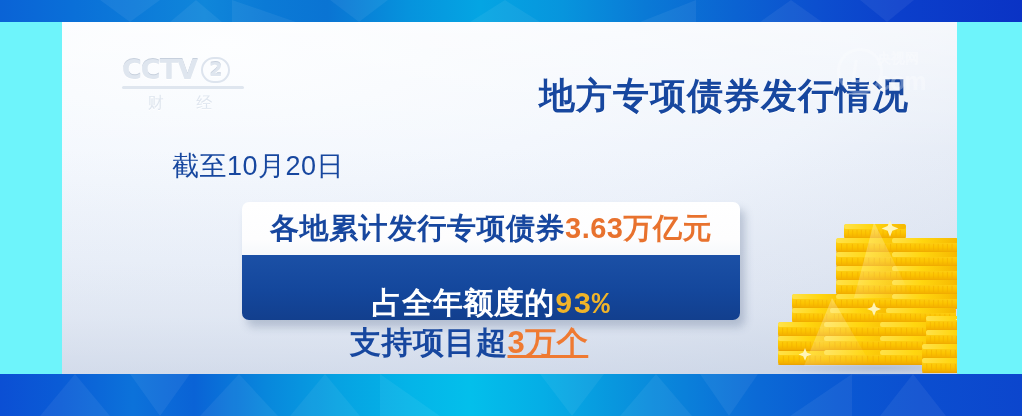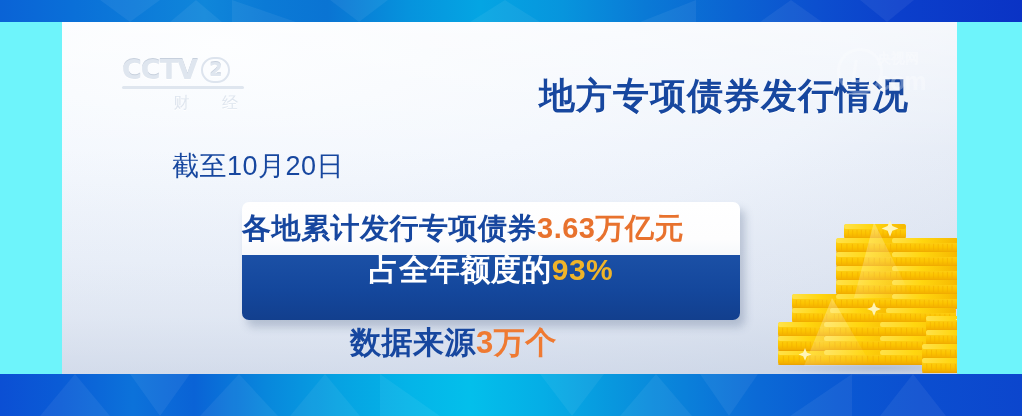--- a/index.html
+++ b/index.html
@@ -113,21 +113,21 @@
     height: 3px;
     background: #dfe6ef;
     margin-top: 3px;
     border-radius: 2px;
   }
   #cctv-logo .sub {
     margin-top: 4px;
     font-size: 16px;
     color: #dfe6ef;
     letter-spacing: 14px;
-    text-align: right;
+    text-align: center;
     text-shadow: 0 1px 0 #ffffff;
   }
 
   
   #headline {
     position: absolute;
     right: 48px;
     top: 28px;
     text-align: right;
     z-index: 5;
@@ -217,38 +217,40 @@
     z-index: 5;
     border-radius: 7px;
     box-shadow: 5px 7px 9px rgba(70,90,125,.28);
   }
   #row-white {
     background: linear-gradient(180deg, #ffffff 0%, #fdfdfe 70%, #f6f8fb 100%);
     height: 53px;
     border-radius: 7px 7px 0 0;
     display: flex;
     align-items: center;
+    justify-content: center;
   }
   #row-white .txt {
     font-size: 29px;
     font-weight: 700;
     letter-spacing: .5px;
     white-space: nowrap;
     line-height: 1;
   }
   #row-white .lbl { color: #17479f; }
   #row-white .val { color: #e8722e; }
 
   #row-blue {
     background: linear-gradient(180deg, #1b50a6 0%, #14479c 55%, #123f8e 100%);
     height: 65px;
     border-radius: 0 0 7px 7px;
     display: flex;
-    align-items: flex-start;
+    align-items: flex-end;
     justify-content: center;
+    font-family: Liberation Mono, monospace;
   }
   #row-blue .txt {
     font-size: 30px;
     font-weight: 700;
     letter-spacing: .5px;
     white-space: nowrap;
     line-height: 1;
   }
   #row-blue .lbl { color: #ffffff; }
   #row-blue .val { color: #f0b429; }
@@ -259,21 +261,21 @@
     left: 288px;
     top: 305px;
     font-size: 31px;
     font-weight: 700;
     letter-spacing: .5px;
     z-index: 5;
     white-space: nowrap;
     line-height: 1;
   }
   #stat-line .lbl { color: #17479f; }
-  #stat-line .val { color: #ef7a32; }
+  #stat-line .val { color: #ef7a32; text-decoration: underline; }
 
   
   #coins {
     position: absolute;
     left: 700px;
     top: 180px;
     width: 230px;
     height: 180px;
     z-index: 4;
   }
@@ -324,21 +326,21 @@
         </div>
       </div>
       <div id="row-blue">
         <div class="txt">
           <span class="lbl">占全年额度的</span><span class="val">93%</span>
         </div>
       </div>
     </div>
 
     <div id="stat-line">
-      <span class="lbl">数据来源</span><span class="val">3万个</span>
+      <span class="lbl">支持项目超</span><span class="val">3万个</span>
     </div>
 
     <div id="coins">
       <svg width="230" height="180" viewBox="0 0 230 180" xmlns="http://www.w3.org/2000/svg">
         <defs>
           <linearGradient id="coinTop" x1="0" y1="0" x2="1" y2="0">
             <stop offset="0%" stop-color="#ffe24a"></stop>
             <stop offset="45%" stop-color="#ffd60f"></stop>
             <stop offset="100%" stop-color="#f6b800"></stop>
           </linearGradient>

